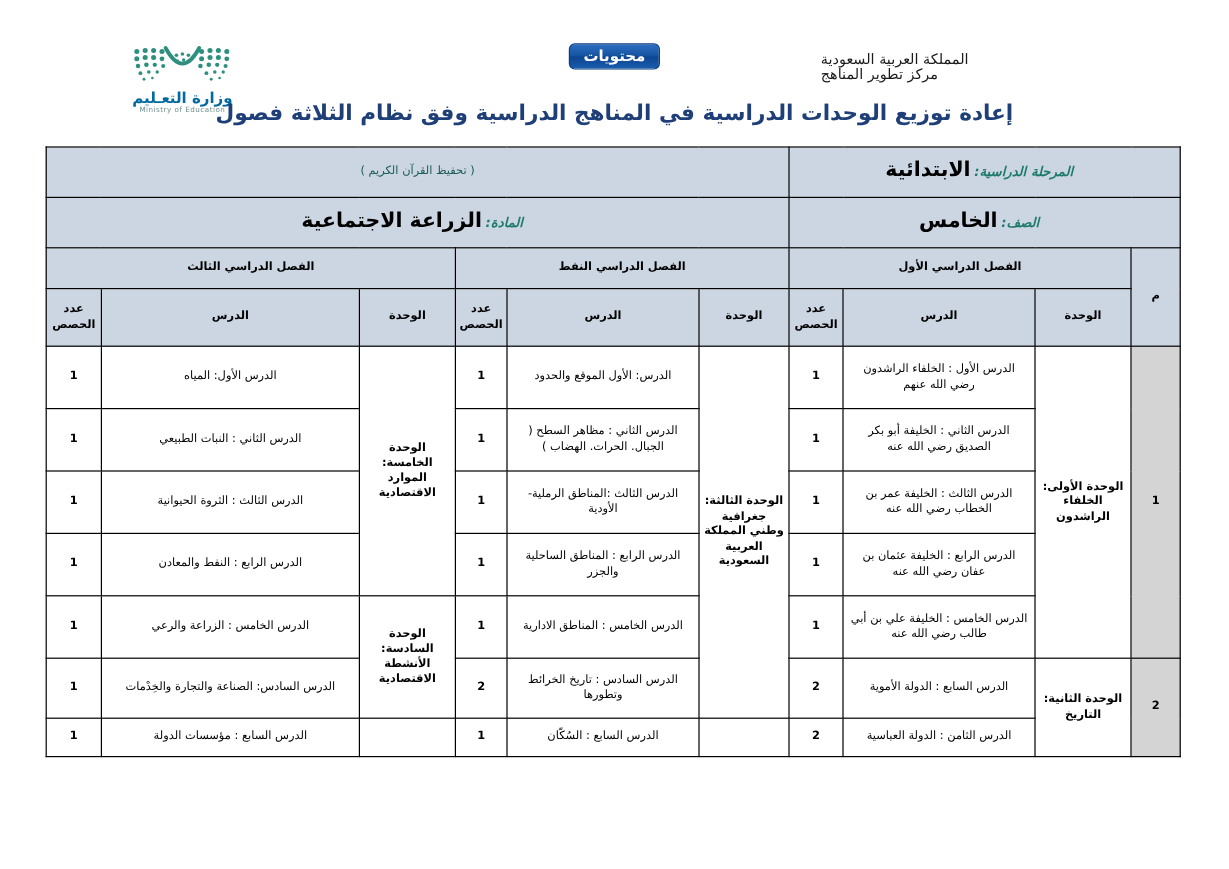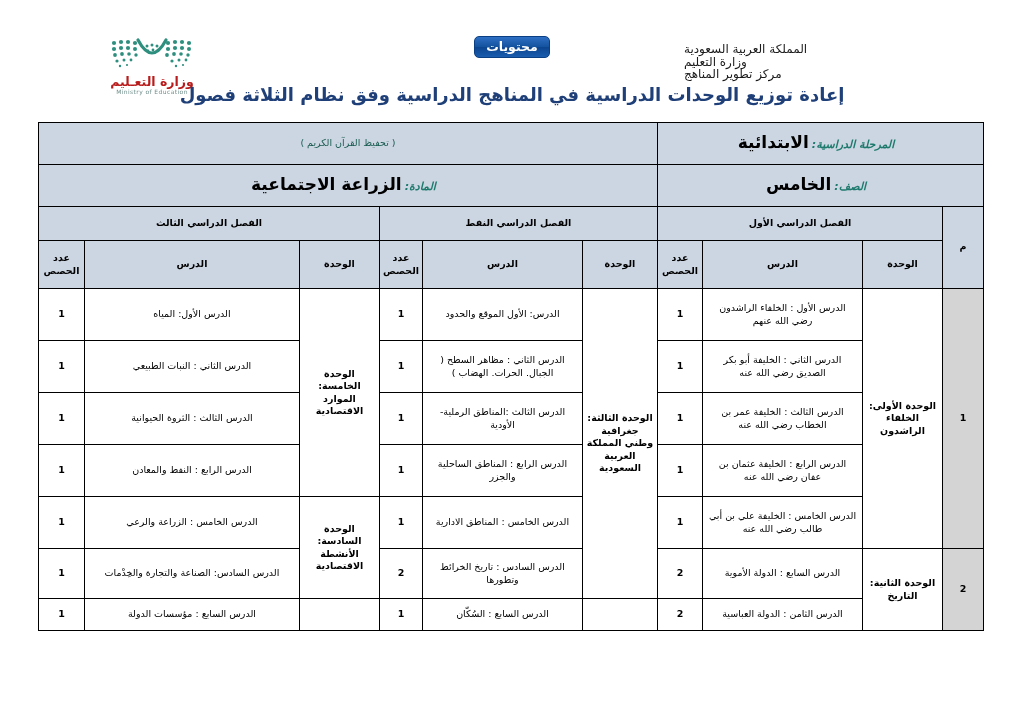--- a/index.html
+++ b/index.html
@@ -55,21 +55,21 @@
     position: absolute;
     top: 36px;
     left: 92px;
     width: 120px;
     height: 62px;
   }
   .logo svg { display: block; }
   .logo-ar {
     font-size: 12.5px;
     font-weight: bold;
-    color: #b91c1c;
+    color: #0369a1;
     text-align: center;
     letter-spacing: 1px;
     margin-top: 1px;
     line-height: 13px;
   }
   .logo-en {
     font-size: 6px;
     color: #6f8f8b;
     text-align: center;
     letter-spacing: .4px;
@@ -177,21 +177,20 @@
 </style>
 </head>
 <body>
 
 <div class="badge-row">
   <span class="badge">محتويات</span>
 </div>
 
 <div class="ministry">
   <div>المملكة العربية السعودية</div>
-  <div>وزارة التعليم</div>
   <div>مركز تطوير المناهج</div>
 </div>
 
 <div class="logo">
   <svg width="120" height="38" viewBox="0 0 120 38">
     <g fill="#2f8f7f">
       <circle cx="22" cy="7" r="2.1"></circle>
         <circle cx="29" cy="6" r="2.1"></circle>
         <circle cx="36" cy="6" r="2.1"></circle>
         <circle cx="43" cy="7" r="2.1"></circle>

